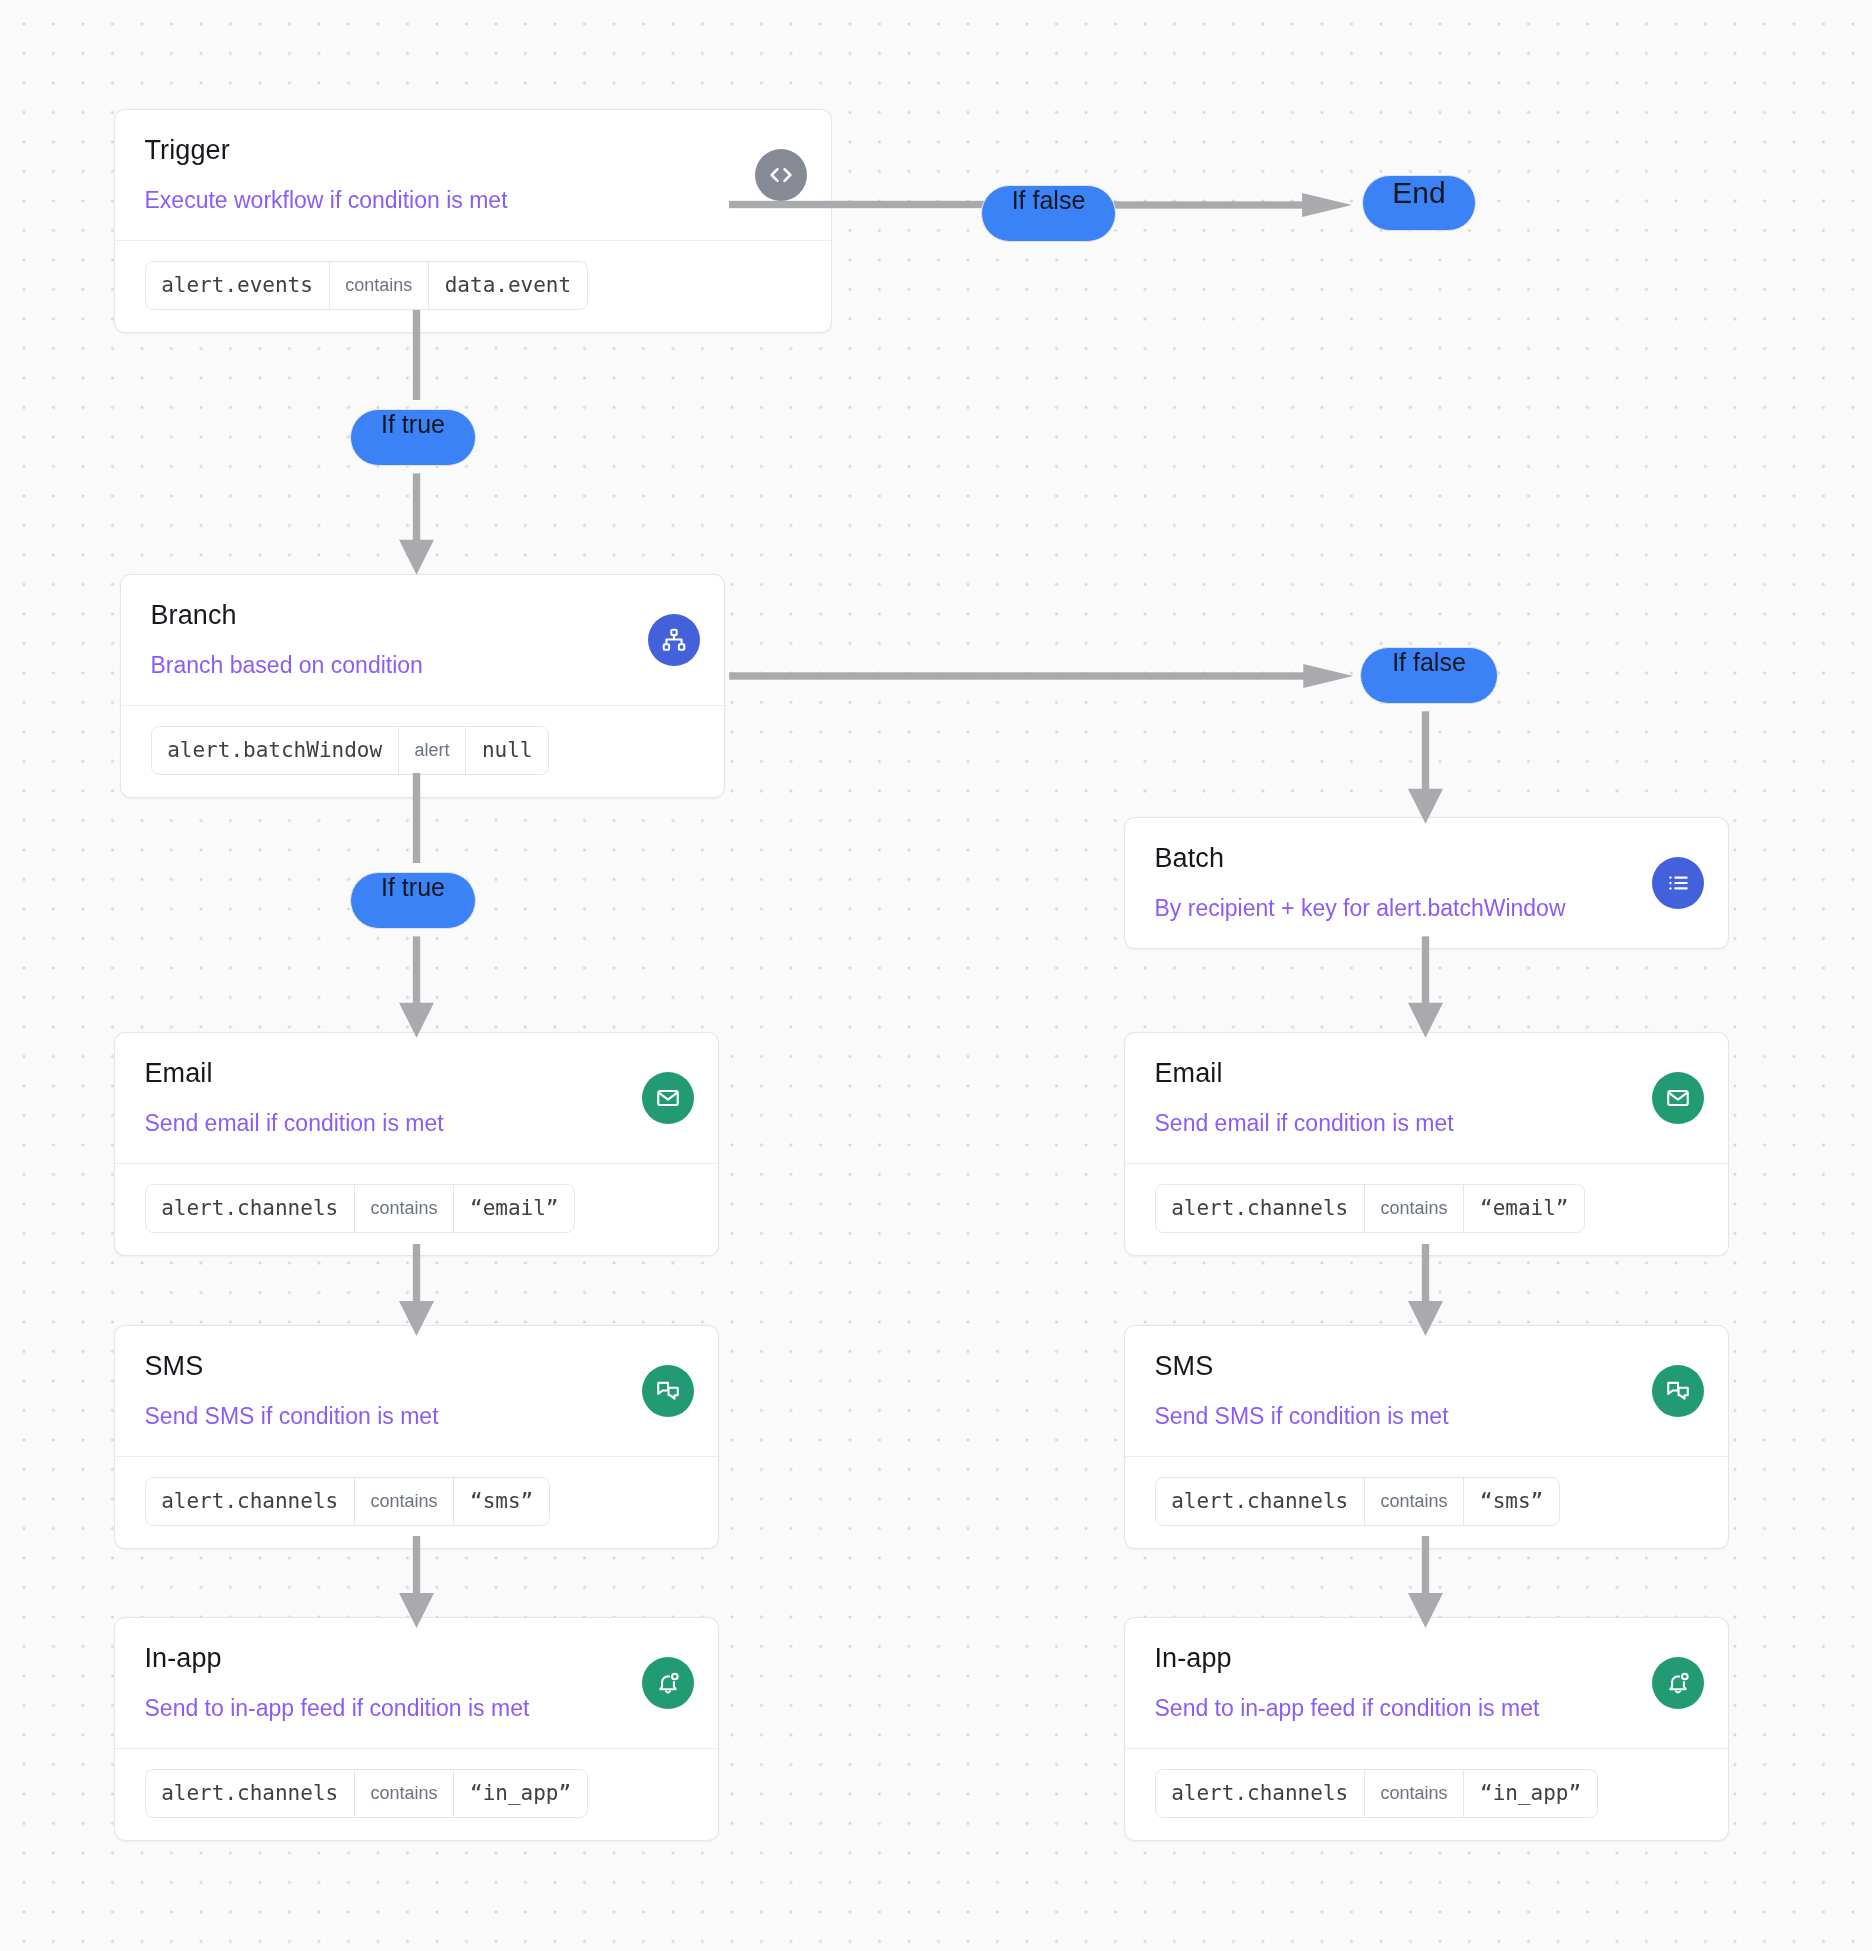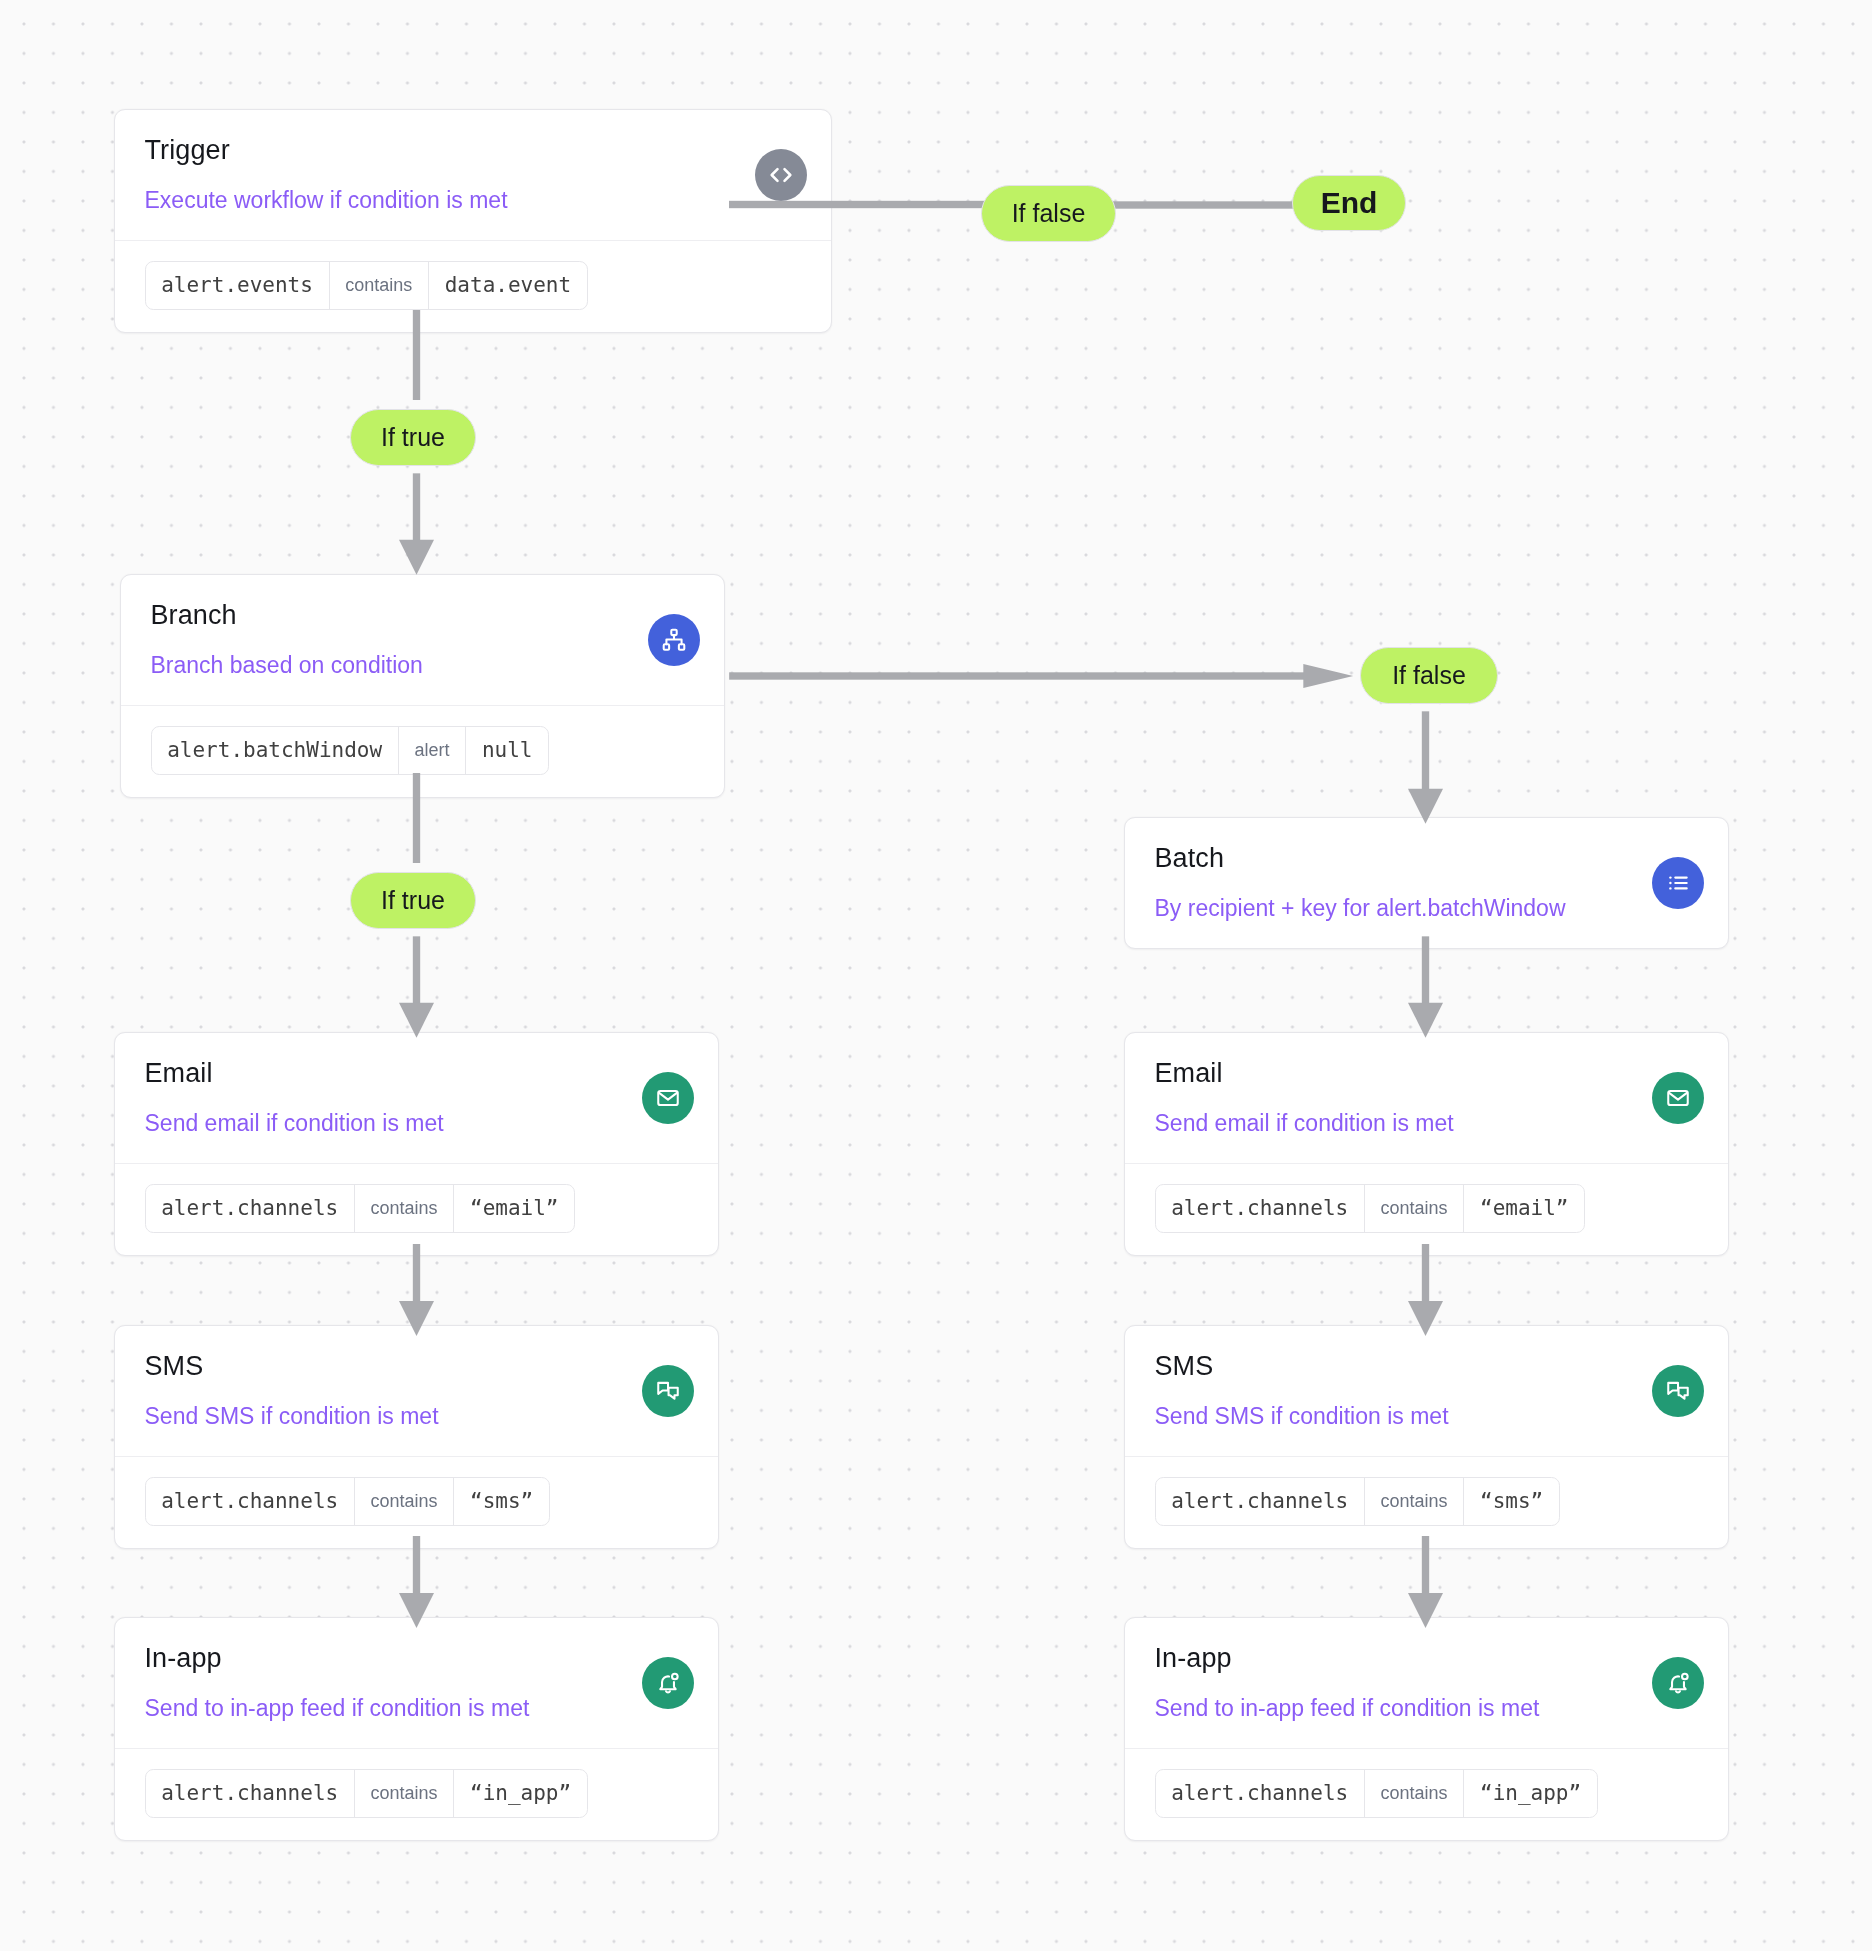--- a/index.html
+++ b/index.html
@@ -112,25 +112,24 @@
   .cond .op {
     color: #6b7280;
     border-left: 0.9px solid #e6e6ea;
     border-right: 0.9px solid #e6e6ea;
     font-family: "Liberation Sans", sans-serif;
   }
 
   
   .pill {
     position: absolute;
-    background: #bef264;
+    background: #3b82f6;
     border: 0.9px solid #e2e2e7;
     border-radius: 922px;
     display: flex;
-    align-items: center;
     justify-content: center;
     color: #16181d;
     font-size: 25px;
     white-space: nowrap;
     z-index: 4;
   }
 
   .pill-end {
     font-size: 30px;
   }
@@ -232,21 +231,21 @@
     <svg width="35" height="92" viewBox="0 0 38 100">
       <rect x="15" y="0" width="8" height="68" fill="#a9aaae"></rect>
       <polygon points="0,62 38,62 19,100" fill="#a9aaae"></polygon>
     </svg>
   </div>
 
   <div class="pill" style="left:981px; top:185px; width:135px; height:57px;">
     <span>If false</span>
   </div>
 
-  <div class="pill pill-end" style="left:1292px; top:175px; width:114px; height:56px;font-weight:bold;">
+  <div class="pill pill-end" style="left:1362px; top:175px; width:114px; height:56px;">
     <span>End</span>
   </div>
 
   <div class="pill" style="left:350px; top:409px; width:126px; height:57px;">
     <span>If true</span>
   </div>
 
   <div class="pill" style="left:1360px; top:647px; width:138px; height:57px;">
     <span>If false</span>
   </div>

